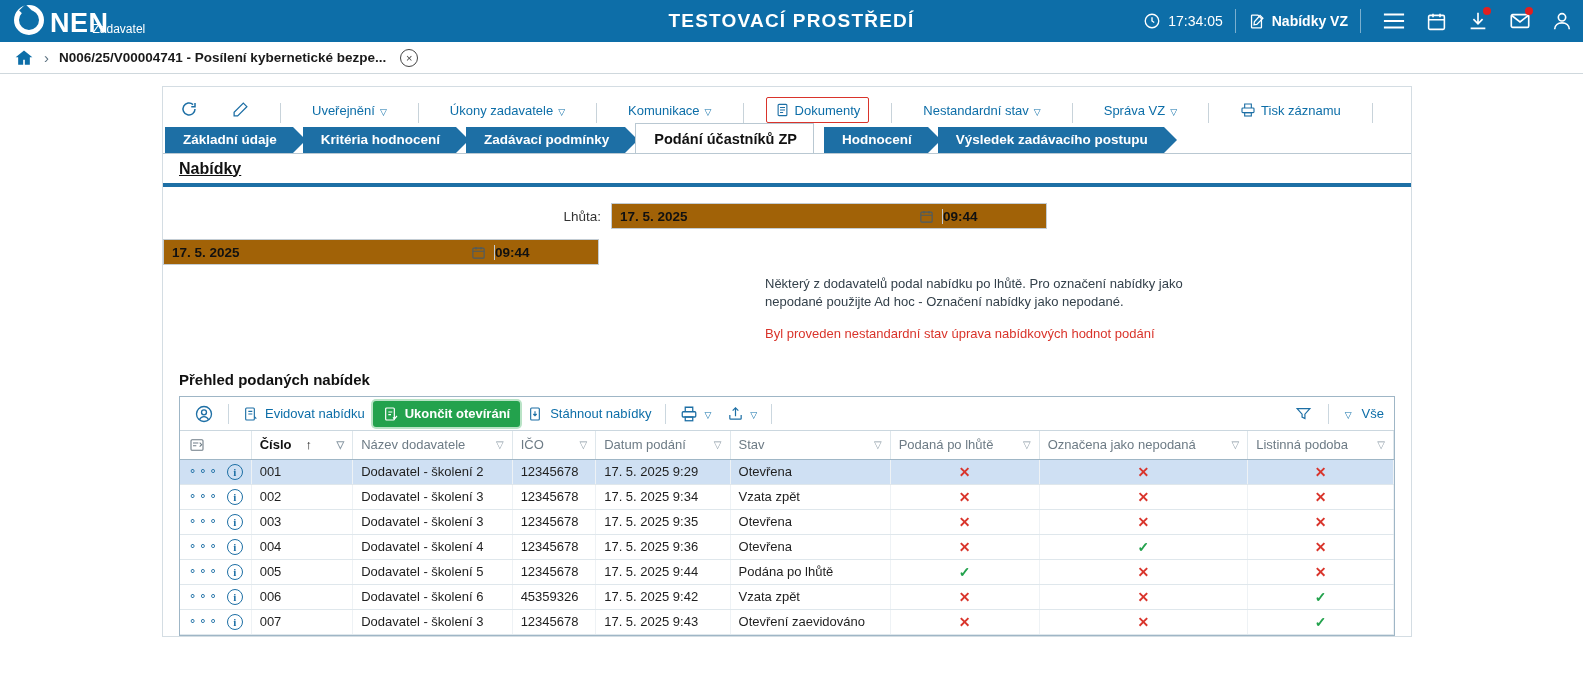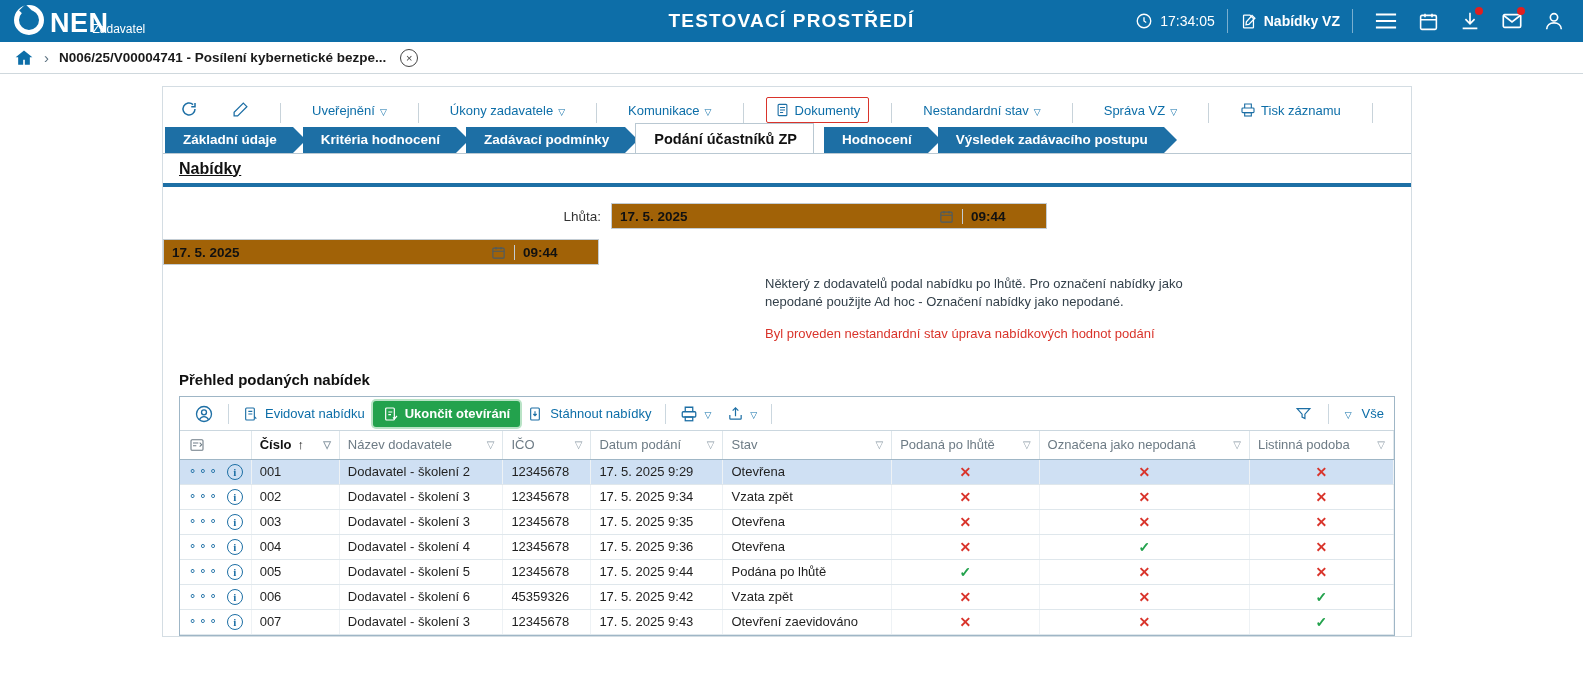--- a/index.html
+++ b/index.html
@@ -63,21 +63,21 @@
     font-size: 19px;
     font-weight: bold;
     letter-spacing: 1.2px;
     pointer-events: none;
   }
   .top-right {
     margin-left: auto;
     display: flex;
     align-items: center;
     gap: 0;
-    padding-right: 8px;
+    padding-right: 0;
     z-index: 2;
   }
   .top-right .sep {
     width: 1px; height: 24px;
     background: rgba(255,255,255,0.45);
     margin: 0 12px;
   }
   .clock {
     display: flex; align-items: center; gap: 7px;
     font-size: 14px;
@@ -241,23 +241,22 @@
   }
   .fdate {
     flex: 1 1 auto;
     padding-left: 8px;
     font-weight: bold;
     font-size: 13.5px;
     color: #111;
   }
   .fcal { padding: 0 8px; color: #4a5b66; display: flex; align-items: center; }
   .ftime {
-    width: 84px;
+    width: 104px;
     border-left: 1px solid #c3ccd3;
-    padding-left: 8px;
     font-weight: bold;
     font-size: 13.5px;
     color: #111;
   }
 
   .note {
     margin-left: 602px;
     width: 455px;
     color: #34414b;
     font-size: 13px;
@@ -321,21 +320,21 @@
     border-bottom: 1px solid #9fb6c6;
     border-right: 1px solid #dfe7ec;
     font-weight: normal;
     color: #6d7b85;
     text-align: left;
     height: 28px;
     padding: 0 8px;
     white-space: nowrap;
   }
   table.grid th.sorted { color: #111; font-weight: bold; }
-  table.grid th .thinner { display: flex; align-items: center; gap: 6px; }
+  table.grid th .thinner { display: flex; align-items: center; gap: 14px; }
   table.grid th .fl { margin-left: auto; color: #8a99a4; font-size: 10px; }
   table.grid td {
     border-bottom: 1px solid #dfe7ec;
     border-right: 1px solid #eef2f5;
     height: 25px;
     padding: 0 8px;
     color: #1f1f1f;
     white-space: nowrap;
   }
   table.grid tr.sel td { background: #cfe0f3; }

